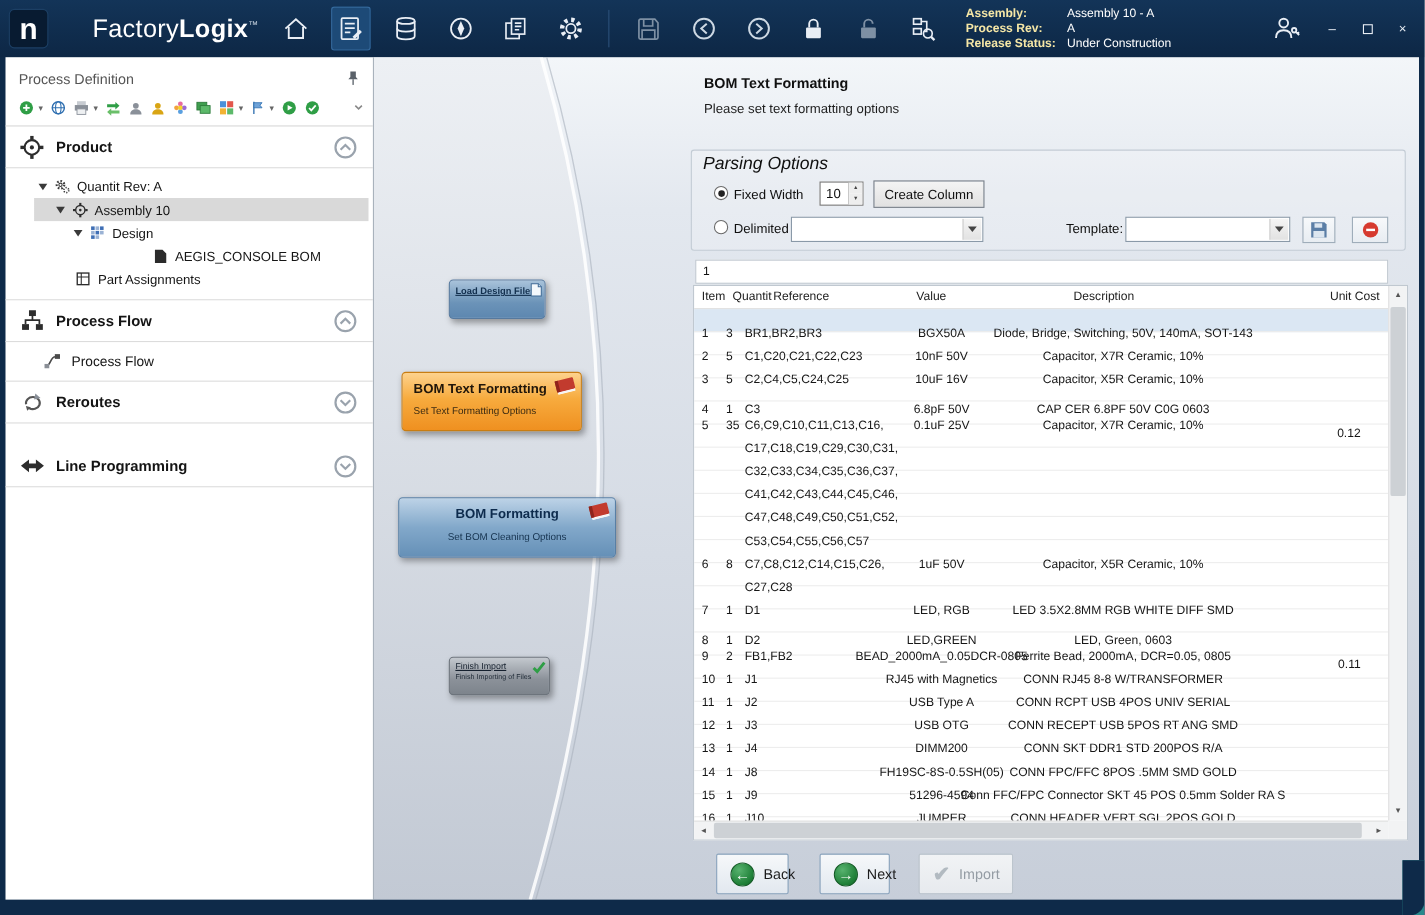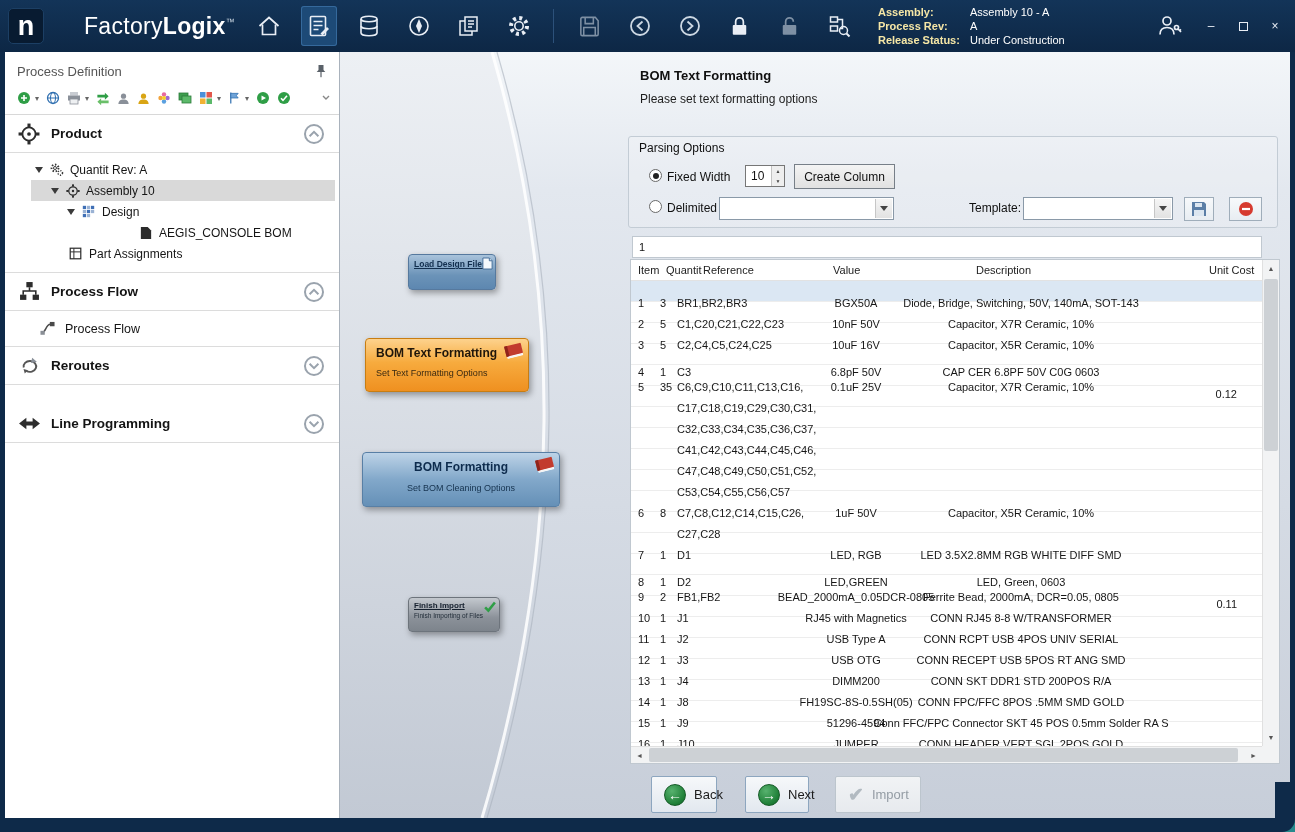--- a/index.html
+++ b/index.html
@@ -55,27 +55,27 @@
   .step { position:absolute; border-radius:4px; box-shadow:2px 3px 6px rgba(0,0,0,.35); }
   .step-load { left:68px; top:202px; width:88px; height:36px; background:linear-gradient(#a9c3db,#6b93b8 60%,#5d87b0); border:1px solid #56799e; padding:4px 5px; }
   .step-load .t { font-size:8.5px; font-weight:bold; color:#122f4e; text-decoration:underline; }
   .step-active { left:25px; top:286px; width:164px; height:54px; background:linear-gradient(180deg,#fdd28d 0%,#f7ab3e 45%,#ef9020 100%); border:1px solid #c87d12; padding:7px 10px; }
   .step-active .t { font-size:12px; font-weight:bold; color:#20160a; }
   .step-active .s { font-size:9px; color:#3a2a12; margin-top:8px; }
   .step-blue { left:22px; top:400px; width:198px; height:55px; background:linear-gradient(180deg,#bdd3e7 0%,#82a8ca 50%,#6590b7 100%); border:1px solid #587fa5; padding:7px 10px;text-align:center; }
   .step-blue .t { font-size:12px; font-weight:bold; color:#0d2b4d; }
   .step-blue .s { font-size:9px; color:#16334f; margin-top:9px; }
   .step-finish { left:68px; top:545px; width:92px; height:35px; background:linear-gradient(#c3c8ce,#8b9199 60%,#7d848c); border:1px solid #6d747c; padding:3px 5px; }
-  .step-finish .t { font-size:8px; font-weight:bold; color:#15202e; text-decoration:underline; }
+  .step-finish .t { font-size:8px; font-weight:normal; color:#15202e; text-decoration:underline; }
   .step-finish .s { font-size:6.5px; color:#232e3a; margin-top:2px; }
   .corner-ic { position:absolute; right:2px; top:2px; }
 
   
   .groupbox { position:absolute; left:288px; top:84px; width:650px; height:92px; border:1px solid #c3ccd5; border-radius:3px; background:rgba(255,255,255,.18); }
-  .legend { position:absolute; left:10px; top:4px; font-size:12px; color:#101010; }
+  .legend { position:absolute; left:10px; top:4px; font-size:16px; color:#101010;font-style:italic; }
   .radio { position:absolute; width:13px; height:13px; border:1px solid #6a6a6a; border-radius:50%; background:#fff; }
   .radio.checked::after { content:""; position:absolute; inset:2.5px; border-radius:50%; background:#222; }
   .flabel { position:absolute; font-size:12px; color:#101010; white-space:nowrap; }
   .spinner { position:absolute; left:116px; top:28px; width:40px; height:22px; background:#fff; border:1px solid #767676; display:flex; }
   .spinner .val { flex:1; font-size:12px; padding:3px 0 0 5px; color:#111; }
   .spinner .btns { width:13px; display:flex; flex-direction:column; border-left:1px solid #c2c2c2; }
   .spinner .sb { flex:1; background:#eee; display:flex; align-items:center; justify-content:center; font-size:5px; color:#444; }
   .btn-std { position:absolute; display:flex; align-items:center; justify-content:center; font-size:12px; color:#111; background:linear-gradient(#f4f4f4,#e1e1e1); border:1px solid #777f88; }
   .create-col { left:165px; top:27px; width:101px; height:25px; }
   .combo { position:absolute; height:23px; background:#fff; border:1px solid #8a99a8; }

